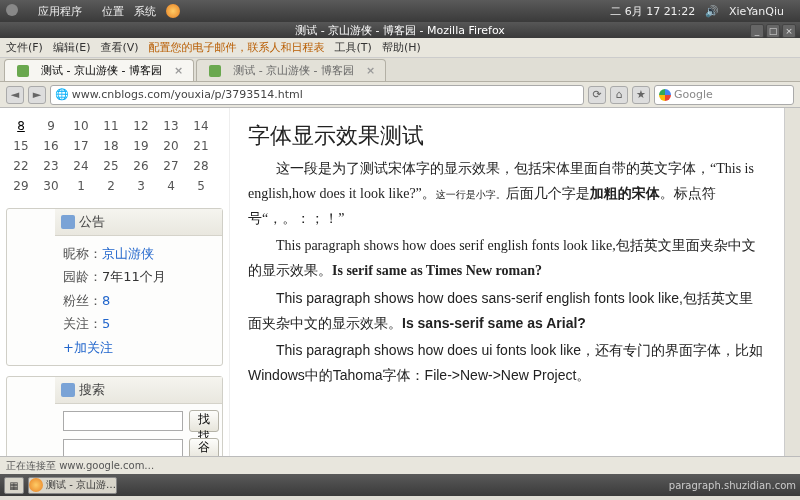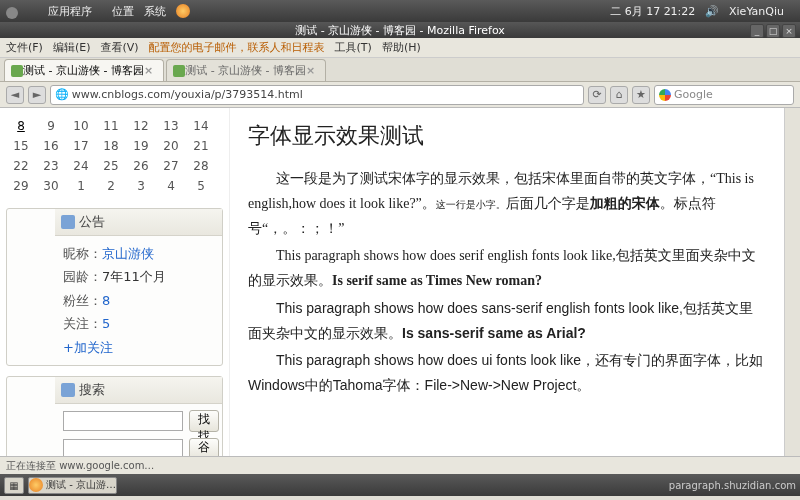--- a/index.html
+++ b/index.html
@@ -1,28 +1,28 @@
 <!DOCTYPE html>
 <html><head>
 <meta charset="utf-8">
 <style>
 * { margin: 0; padding: 0; box-sizing: border-box; }
 body { font-family: "DejaVu Sans", sans-serif; font-size: 12px; background: #e0ded5; width: 800px; height: 500px; overflow: hidden; }
 .topbar { background: linear-gradient(#5a5a5a,#3a3a3a); color: #eee; height: 22px; display:flex; align-items:center; padding:0 6px; font-size:11px; }
 .topbar .spacer { flex:1; }
-.topbar span { margin-right: 10px; display:inline-flex; align-items:flex-end; gap:20px;}
+.topbar span { margin-right: 10px; display:inline-flex; align-items:flex-start; gap:10px;}
 .topbar .iconcircle { width:12px;height:12px;border-radius:50%; background:#888; display:inline-block;}
 .ff-orange{width:14px;height:14px;border-radius:50%;background:radial-gradient(#ffcc66,#e67e22);display:inline-block;}
 .titlebar { background: linear-gradient(#575757,#3a3a3a); color:#fff; height:16px; display:flex; align-items:center; justify-content:center; font-size:11px; position:relative;}
 .titlebar .winbtns{ position:absolute; right:4px; top:2px; display:flex; gap:2px;}
 .titlebar .winbtn{ width:14px;height:14px;background:#666;border:1px solid #444;border-radius:2px;color:#ddd;font-size:9px;display:flex;align-items:center;justify-content:center;}
 .menubar { background:#e8e6dd; height:20px; display:flex; align-items:center; padding:0 6px; font-size:11px; color:#333; border-bottom:1px solid #ccc;}
 .menubar .m{ margin-right:10px;}
 .tabstrip{ background:#e0ded5; height:24px; display:flex; align-items:flex-end; padding-left:4px; border-bottom:1px solid #b3b0a5;}
-.tab{ background:#f7f6f2; border:1px solid #b3b0a5; border-bottom:none; border-radius:4px 4px 0 0; padding:3px 10px 3px 6px; font-size:11px; display:flex; align-items:center; gap:0; margin-right:2px;}
+.tab{ background:#f7f6f2; border:1px solid #b3b0a5; border-bottom:none; border-radius:4px 4px 0 0; padding:3px 10px 3px 12px; font-size:11px; display:flex; align-items:center; gap:12px; margin-right:2px;}
 .tab.inactive{ background:#e3e1d8; color:#666;}
 .tab .x{ color:#999; font-weight:bold;}
 .favicon{width:12px;height:12px;background:#6aa84f;border-radius:2px;display:inline-block;}
 .urlbar{ background:#e8e6dd; height:26px; display:flex; align-items:center; padding:2px 6px; gap:4px; border-bottom:1px solid #bbb;}
 .navbtn{ width:18px;height:18px;background:#ddd;border:1px solid #aaa;border-radius:3px;display:flex;align-items:center;justify-content:center;font-size:11px;color:#666;}
 .urlinput{ flex:1; height:20px; background:#fff; border:1px solid #aaa; border-radius:3px; display:flex; align-items:center; padding:0 4px; font-size:11px; color:#444;}
 .urlinput .lock{margin-right:3px;color:#888;}
 .searchbox{ width:140px; height:20px; background:#fff;border:1px solid #aaa;border-radius:3px;display:flex;align-items:center;padding:0 4px;font-size:11px;color:#888; gap:3px;}
 .gicon{width:12px;height:12px;background:conic-gradient(#4285f4 0 25%,#ea4335 0 50%,#fbbc05 0 75%,#34a853 0);border-radius:50%;}
 .page{ background:#fff; height: calc(500px - 22px - 20px - 20px - 24px - 26px - 18px - 22px); display:flex; overflow:hidden;}
@@ -34,21 +34,21 @@
 .panel{ border:1px solid #d0cfc7; border-radius:3px; margin-bottom:10px; background:#fdfdfc;padding-left:48px;}
 .panel-head{ background:linear-gradient(#f5f4ef,#e9e7df); padding:4px 6px; font-size:13px; color:#444; display:flex; align-items:center; gap:4px; border-bottom:1px solid #d5d3ca;}
 .panel-head .picon{width:14px;height:14px;background:#7aa3d6;border-radius:2px;display:inline-block;}
 .panel-body{ padding:6px 8px; font-size:13px; color:#333; line-height:1.8;}
 .panel-body .k{ color:#555;}
 .panel-body a{ color:#2266cc; text-decoration:none;}
 .sbox{ display:flex; gap:6px; margin-bottom:6px; align-items:center;}
 .sbox input{ width:120px; height:20px; border:1px solid #aaa; background:#fff;}
 .sbox button{ height:22px; padding:0 8px; background:linear-gradient(#fdfdfb,#e7e5db); border:1px solid #b5b3a8; border-radius:3px; font-size:12px;}
 .content{ flex:1; padding:8px 18px; font-size:14px; color:#222; line-height:1.8; overflow:hidden;}
-.content h1{ font-family: "AR PL UMing", serif; font-size:22px; font-weight:normal; margin-bottom:10px;}
+.content h1{ font-family: "AR PL UMing", serif; font-size:22px; font-weight:normal; }
 .content p{ text-indent:2em; margin-bottom:2px;}
 .content .serif{ font-family: Georgia, "Times New Roman", serif;}
 .content .sans{ font-family: Arial, "DejaVu Sans", sans-serif;}
 .content .small{ font-size:10px;}
 .content b{ font-weight:bold;}
 .statusbar{ background:#e8e6dd; height:18px; border-top:1px solid #bbb; font-size:10px; color:#555; display:flex; align-items:center; padding:0 6px;}
 .taskbar{ background:linear-gradient(#5a5a5a,#3a3a3a); height:22px; display:flex; align-items:center; padding:0 4px; gap:4px;}
 .taskbtn{ background:#d8d5ca; border:1px solid #888; border-radius:2px; height:17px; padding:0 0; font-size:10px; color:#333; display:flex; align-items:center; gap:3px;}
 .taskbar .tfill{flex:1;}
 .taskbar .tray{ color:#ccc; font-size:10px; display:flex; align-items:center; gap:6px;}

